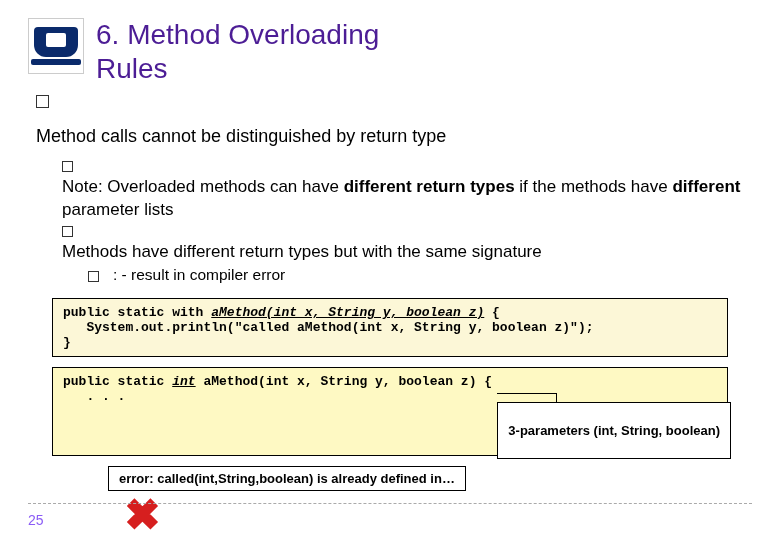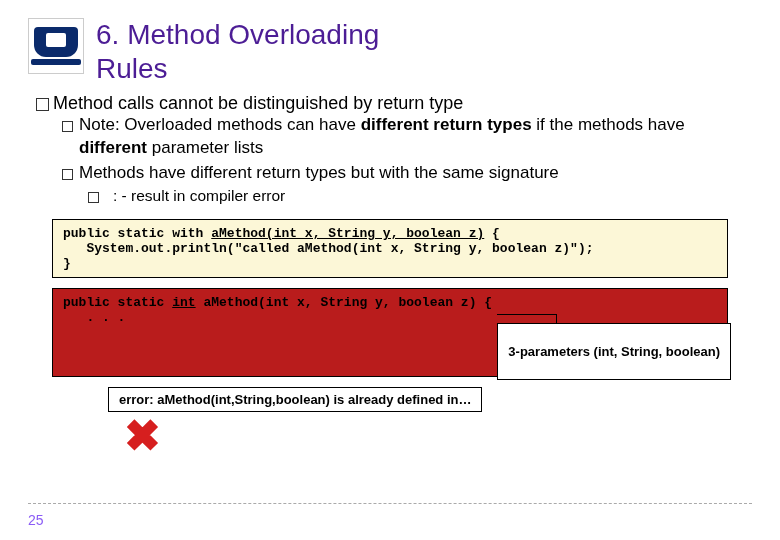--- a/index.html
+++ b/index.html
@@ -5,29 +5,29 @@
   * { box-sizing: border-box; margin: 0; padding: 0; }
   html, body { width: 780px; height: 540px; font-family: Arial, Helvetica, sans-serif; background: #fff; color: #000; }
   .slide { width: 780px; height: 540px; position: relative; padding: 18px 28px 0 28px; }
   .header { display: flex; align-items: flex-start; gap: 12px; margin-bottom: 8px; }
   .crest { width: 56px; height: 56px; background: #fff; border: 1px solid #ccc; display: flex; flex-direction: column; align-items: center; justify-content: center; font-size: 9px; color: #0a2a6b; }
   .crest-top { width: 44px; height: 30px; background: #0a2a6b; border-radius: 4px 4px 12px 12px; position: relative; }
   .crest-top::after { content:""; position:absolute; left:12px; top:6px; width:20px; height:14px; background:#fff; border-radius:2px;}
   .crest-bar { width: 50px; height: 6px; background: #0a2a6b; margin-top: 2px; border-radius: 2px; }
   .title { font-size: 28px; line-height: 1.2; color: #4c1d95; font-weight: 400; }
   .content { margin-top: 6px; padding-left: 8px; font-size: 18px; }
-  .bullet-1 { display:flex; align-items:baseline; gap:4px; margin-bottom: 0; }
-  .bullet-2 { display:flex; align-items:baseline; gap:6px; margin-left: 26px; margin-bottom: 2px; font-size: 17px; line-height:1.35; }
+  .bullet-1 { display:flex; align-items:baseline; gap:20px; margin-bottom: 12px; flex-direction: column; }
+  .bullet-2 { display:flex; align-items:baseline; gap:6px; margin-left: 26px; margin-bottom: 2px; font-size: 17px; line-height:1.35;flex-direction:column; }
   .bullet-3 { display:flex; align-items:baseline; gap:14px; margin-left: 52px; margin-bottom: 2px; font-size: 15.5px; }
   .box { display:inline-block; width: 13px; height: 13px; border: 1.5px solid #333; flex-shrink:0; position:relative; top:2px; }
   .box-sm { width: 11px; height: 11px; }
   .bold { font-weight: 700; }
   .codeblock { margin: 14px 24px 10px 24px; border: 1.5px solid #000; background: #fcf7d7; padding: 6px 10px; font-family: "Courier New", monospace; font-size: 13px; font-weight: 700; white-space: pre; }
-  .codeblock2 { margin: 0 24px 0 24px; border: 1.5px solid #000; background: #b91c1c; padding: 6px 10px; font-family: "Courier New", monospace; font-size: 13px; font-weight: 700; white-space: pre; position: relative; }
-  .uline { text-decoration: underline; }
+  .codeblock2 { margin: 0 24px 0 24px; border: 1.5px solid #000; background: #fef9c3; padding: 6px 10px; font-family: "Courier New", monospace; font-size: 13px; font-weight: 700; white-space: pre; position: relative; }
+  .uline { text-decoration: underline; font-style: italic; }
   .callout { position: absolute; right: -4px; top: 34px; border: 1.5px solid #000; background: #fff; padding: 20px 10px; font-family: Arial, sans-serif; font-size: 13px; font-weight: 700; }
   .callout-line { position:absolute; right: 170px; top: 25px; width: 60px; height: 14px; border-top: 1.5px solid #000; border-right: 1.5px solid #000; }
   .err { margin: 10px 0 0 80px; border: 1.5px solid #000; background:#fff; padding: 4px 10px; font-size: 13px; font-weight: 700; display:inline-block; }
   .cross { margin: 4px 0 0 96px; font-size: 44px; line-height: 0.9; color: #d61f1f; font-weight: 900; }
   .hr-dash { position:absolute; left:28px; right:28px; bottom:36px; border-top: 1px dashed #aaa; }
   .pagenum { position:absolute; left:28px; bottom:12px; font-size: 14px; color: #8b5cf6; }
   .wrap { flex:1; }
 </style>
 </head>
 <body>
@@ -76,18 +76,18 @@
   <div class="codeblock"><span>public static with </span><span class="uline">aMethod(int x, String y, boolean z)</span><span> {</span>
 <span>   System.out.println("called aMethod(int x, String y, boolean z)");</span>
 <span>}</span></div>
 
   <div class="codeblock2"><span>public static </span><span class="uline">int</span><span> aMethod(int x, String y, boolean z) {</span>
 <span>   . . .</span>
     <div class="callout-line"></div>
     <div class="callout">3-parameters (int, String, boolean)</div>
   </div>
 
-  <div class="err">error: aMethod(int,String,boolean) is already defined in…</div>
+  <div class="err">error: called(int,String,boolean) is already defined in…</div>
   <div class="cross">✖</div>
 
   <div class="hr-dash"></div>
   <div class="pagenum">25</div>
 </div>
 
 </body></html>

